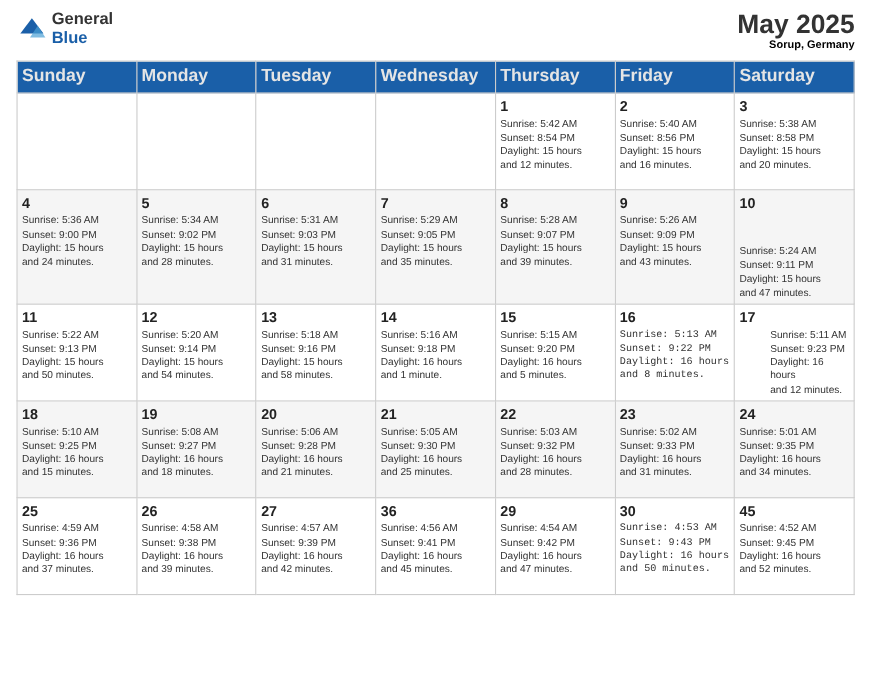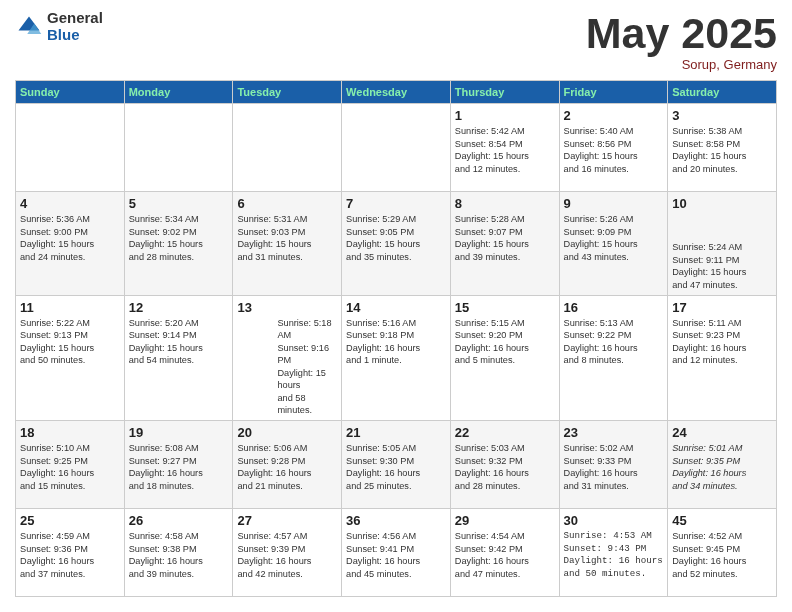--- a/index.html
+++ b/index.html
@@ -42,40 +42,40 @@
       color: #1a5fa8;
     }
     .logo-icon {
       width: 28px;
       height: 28px;
     }
     .title-block {
       text-align: right;
     }
     .title-block h1 {
-      font-size: 43px;
+      font-size: 24px;
       font-weight: bold;
       color: #333;
       line-height: 1.1;
     }
     .title-block h2 {
-      font-size: 13px;
-      color: #7f1d1d;
-      font-weight: normal;
+      font-size: 10px;
+      color: #000000;
+      font-weight: bold;
     }
     table {
       width: 100%;
       border-collapse: collapse;
       table-layout: fixed;
     }
     thead tr th {
       background-color: #1a5fa8;
-      color: #86efac;
+      color: #e5e5e5;
       padding: 5px 4px;
-      font-size: 11px;
+      font-size: 16px;
       font-weight: bold;
       border: 1px solid #ccc;
       text-align: left;
     }
     tbody tr td {
       border: 1px solid #ccc;
       vertical-align: top;
       padding: 4px 4px;
       font-size: 9.5px;
       color: #222;
@@ -223,49 +223,49 @@
           </td>
           <td>
             <span class="day-num">12</span>
             <div class="cell-text" style="white-space: pre-line;">Sunrise: 5:20 AM
 Sunset: 9:14 PM
 Daylight: 15 hours
 and 54 minutes.</div>
           </td>
           <td>
             <span class="day-num">13</span>
-            <div class="cell-text" style="white-space: pre-line; margin-left: 40px;">Sunrise: 5:18 AM
+            <div class="cell-text" style="white-space: pre-line;">Sunrise: 5:18 AM
 Sunset: 9:16 PM
 Daylight: 15 hours
 and 58 minutes.</div>
           </td>
           <td>
             <span class="day-num">14</span>
             <div class="cell-text" style="white-space: pre-line;">Sunrise: 5:16 AM
 Sunset: 9:18 PM
 Daylight: 16 hours
 and 1 minute.</div>
           </td>
           <td>
             <span class="day-num">15</span>
             <div class="cell-text" style="white-space: pre-line;">Sunrise: 5:15 AM
 Sunset: 9:20 PM
 Daylight: 16 hours
 and 5 minutes.</div>
           </td>
           <td>
             <span class="day-num">16</span>
-            <div class="cell-text" style="white-space: pre-line;">Sunrise: 5:13 AM
+            <div class="cell-text" style="white-space: pre-line; font-family: Liberation Mono, monospace;">Sunrise: 5:13 AM
 Sunset: 9:22 PM
 Daylight: 16 hours
 and 8 minutes.</div>
           </td>
           <td>
             <span class="day-num">17</span>
-            <div class="cell-text" style="white-space: pre-line;">Sunrise: 5:11 AM
+            <div class="cell-text" style="white-space: pre-line; margin-left: 28px;">Sunrise: 5:11 AM
 Sunset: 9:23 PM
 Daylight: 16 hours
 and 12 minutes.</div>
           </td>
         </tr>
         <tr>
           <td>
             <span class="day-num">18</span>
             <div class="cell-text" style="white-space: pre-line;">Sunrise: 5:10 AM
 Sunset: 9:25 PM
@@ -302,21 +302,21 @@
           </td>
           <td>
             <span class="day-num">23</span>
             <div class="cell-text" style="white-space: pre-line;">Sunrise: 5:02 AM
 Sunset: 9:33 PM
 Daylight: 16 hours
 and 31 minutes.</div>
           </td>
           <td>
             <span class="day-num">24</span>
-            <div class="cell-text" style="white-space: pre-line; font-style: italic;">Sunrise: 5:01 AM
+            <div class="cell-text" style="white-space: pre-line;">Sunrise: 5:01 AM
 Sunset: 9:35 PM
 Daylight: 16 hours
 and 34 minutes.</div>
           </td>
         </tr>
         <tr>
           <td>
             <span class="day-num">25</span>
             <div class="cell-text" style="white-space: pre-line;">Sunrise: 4:59 AM
 Sunset: 9:36 PM

